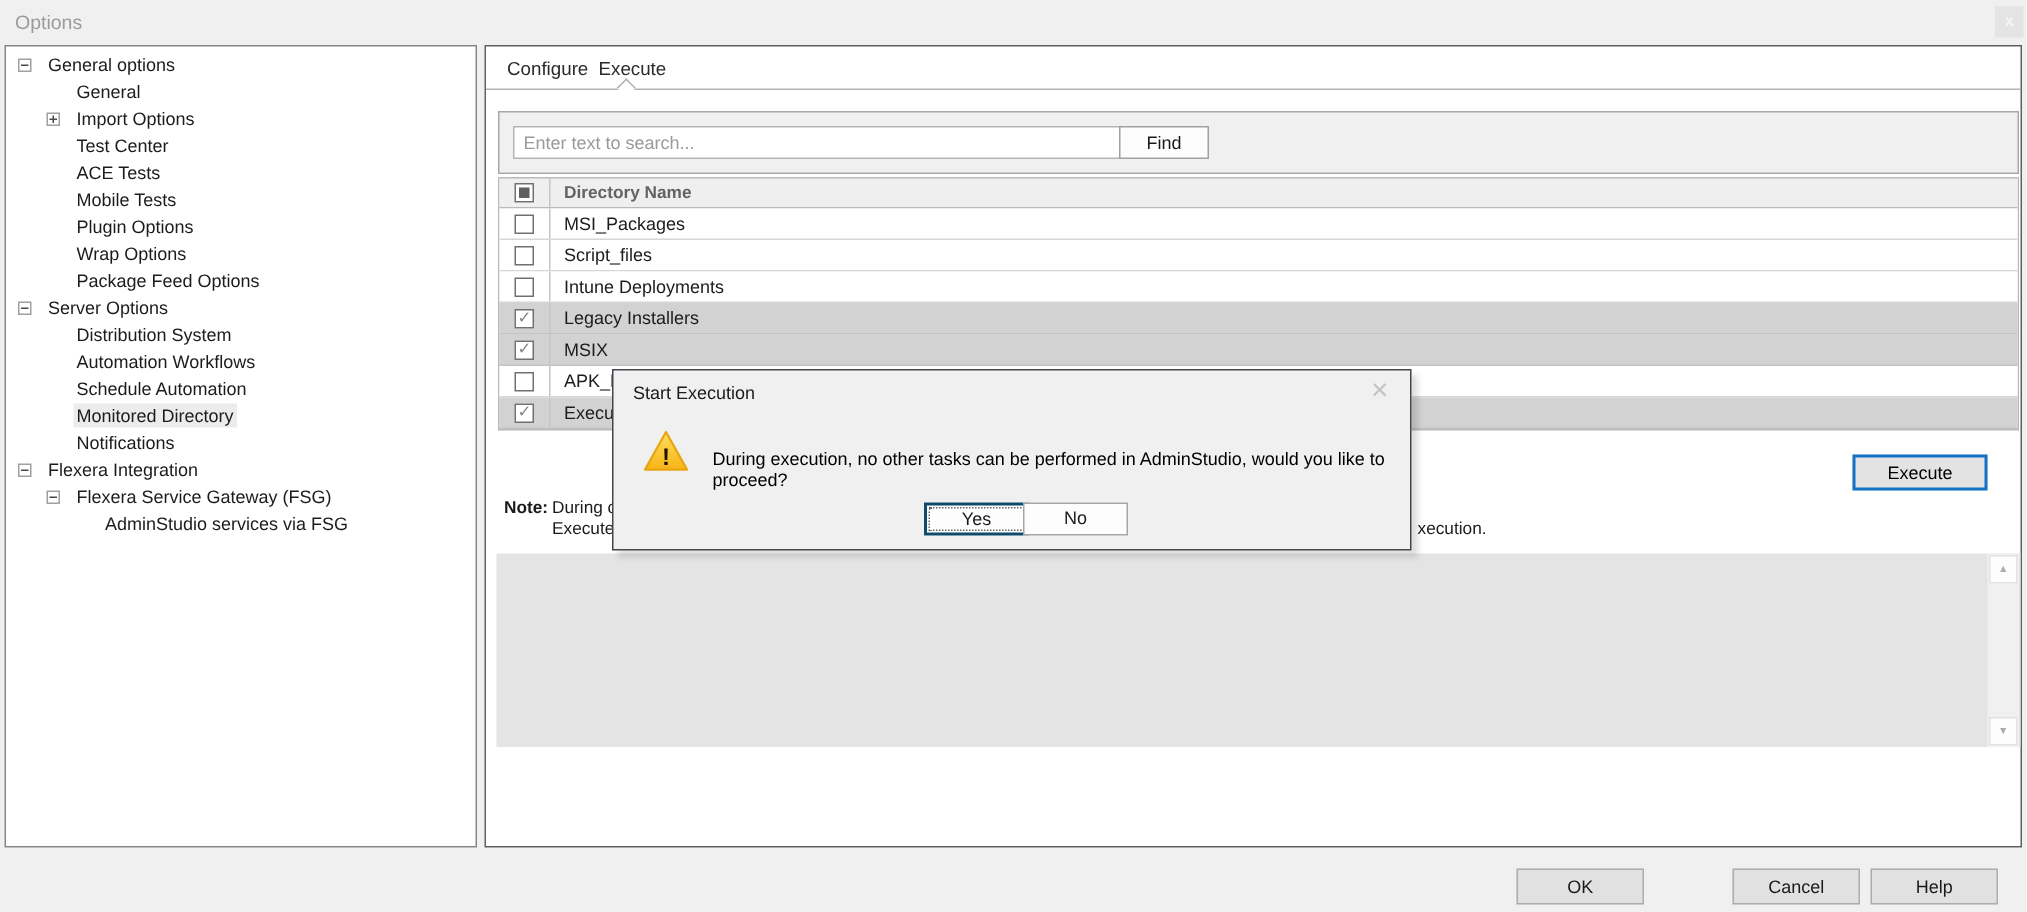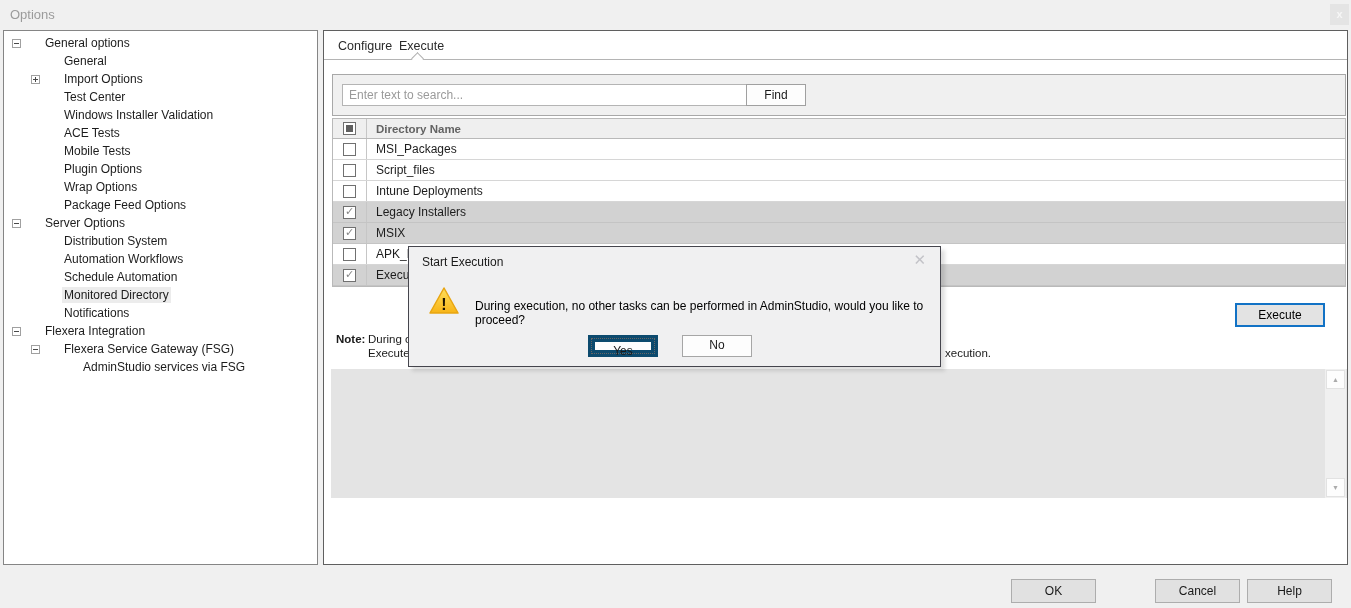--- a/index.html
+++ b/index.html
@@ -14,21 +14,21 @@
 
   
   .tree-panel { position:absolute; left:3px; top:30px; width:315px; height:535px;
                 background:#ffffff; border:1px solid #858585; padding-top:3px; overflow:hidden; }
   .tree-row { display:flex; align-items:center; height:18px; font-size:12px; color:#1c1c1c; white-space:nowrap; }
   .tree-spacer { flex:0 0 auto; height:1px; }
   .tree-box { flex:0 0 auto; width:9px; height:9px; border:1px solid #a0a0a0; background:#fff; position:relative; }
   .tree-box.none { border:none; background:transparent; }
   .tree-box.minus::before, .tree-box.plus::before { content:""; position:absolute; left:1px; right:1px; top:3px; height:1px; background:#4a4a4a; }
   .tree-box.plus::after { content:""; position:absolute; top:1px; bottom:1px; left:3px; width:1px; background:#4a4a4a; }
-  .tree-label { margin-left:22px; padding:1px 2px; }
+  .tree-label { margin-left:9px; padding:1px 2px; }
   .tree-label.selected { background:#ececec; }
 
   
   .main-panel { position:absolute; left:323px; top:30px; width:1025px; height:535px;
                 background:#ffffff; border:1px solid #5f5f5f; }
   .tab { position:absolute; top:8px; font-size:12.5px; color:#2b2b2b; cursor:default; }
   .tab.configure { left:14px; }
   .tab.execute { left:75px; }
   .tab-line { position:absolute; left:0; top:28px; width:100%; height:1px; background:#b4b4b4; }
   .tab-notch { position:absolute; left:89px; top:23px; width:9px; height:9px; background:#fff;
@@ -83,21 +83,21 @@
 
   
   .modal { position:absolute; left:408px; top:246px; width:533px; height:121px; background:#f0f0f1;
            border:1px solid #45454d; box-shadow:4px 4px 4px rgba(0,0,0,0.13); z-index:50; }
   .modal-title { position:absolute; left:13px; top:8px; font-size:12px; color:#1a1a1a; }
   .modal-close { position:absolute; right:14px; top:4px; font-size:15px; color:#c3c3c8; }
   .modal-icon { position:absolute; left:19px; top:39px; }
   .modal-msg { position:absolute; left:66px; top:52px; width:450px; font-size:12px; color:#000; }
   .modal-btn { position:absolute; top:88px; width:70px; height:22px; background:#fdfdfd; font-size:12px;
                color:#1a1a1a; text-align:center; line-height:18px; }
-  .modal-btn.yes { left:179px; border:7px solid #0c4a6e; outline:1px dotted #666; outline-offset:-4px; }
+  .modal-btn.yes { left:207px; border:2px solid #0c4a6e; outline:1px dotted #666; outline-offset:-4px; }
   .modal-btn.no { left:273px; border:1px solid #a6a6a6; }
 </style>
 </head>
 <body>
 
 <div class="screen">
 
   <div class="win-title">Options</div>
   <div class="win-close">x</div>
 
@@ -114,25 +114,20 @@
       </div>
       <div class="tree-row">
         <span class="tree-spacer" style="width: 27px;"></span>
         <span class="tree-box plus"></span>
         <span class="tree-label">Import Options</span>
       </div>
       <div class="tree-row">
         <span class="tree-spacer" style="width: 27px;"></span>
         <span class="tree-box none"></span>
         <span class="tree-label">Test Center</span>
-      </div>
-      <div class="tree-row">
-        <span class="tree-spacer" style="width: 27px;"></span>
-        <span class="tree-box none"></span>
-        <span class="tree-label">Windows Installer Validation</span>
       </div>
       <div class="tree-row">
         <span class="tree-spacer" style="width: 27px;"></span>
         <span class="tree-box none"></span>
         <span class="tree-label">ACE Tests</span>
       </div>
       <div class="tree-row">
         <span class="tree-spacer" style="width: 27px;"></span>
         <span class="tree-box none"></span>
         <span class="tree-label">Mobile Tests</span>

